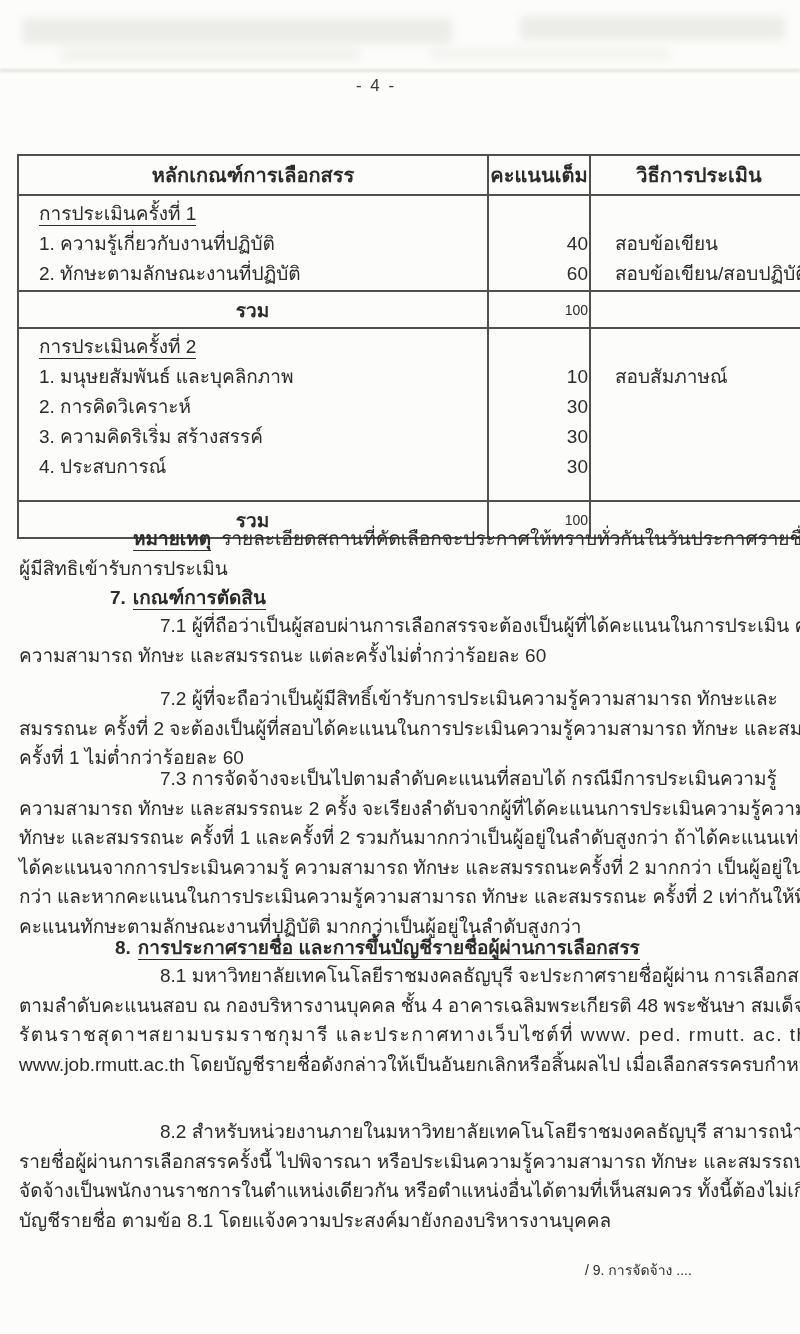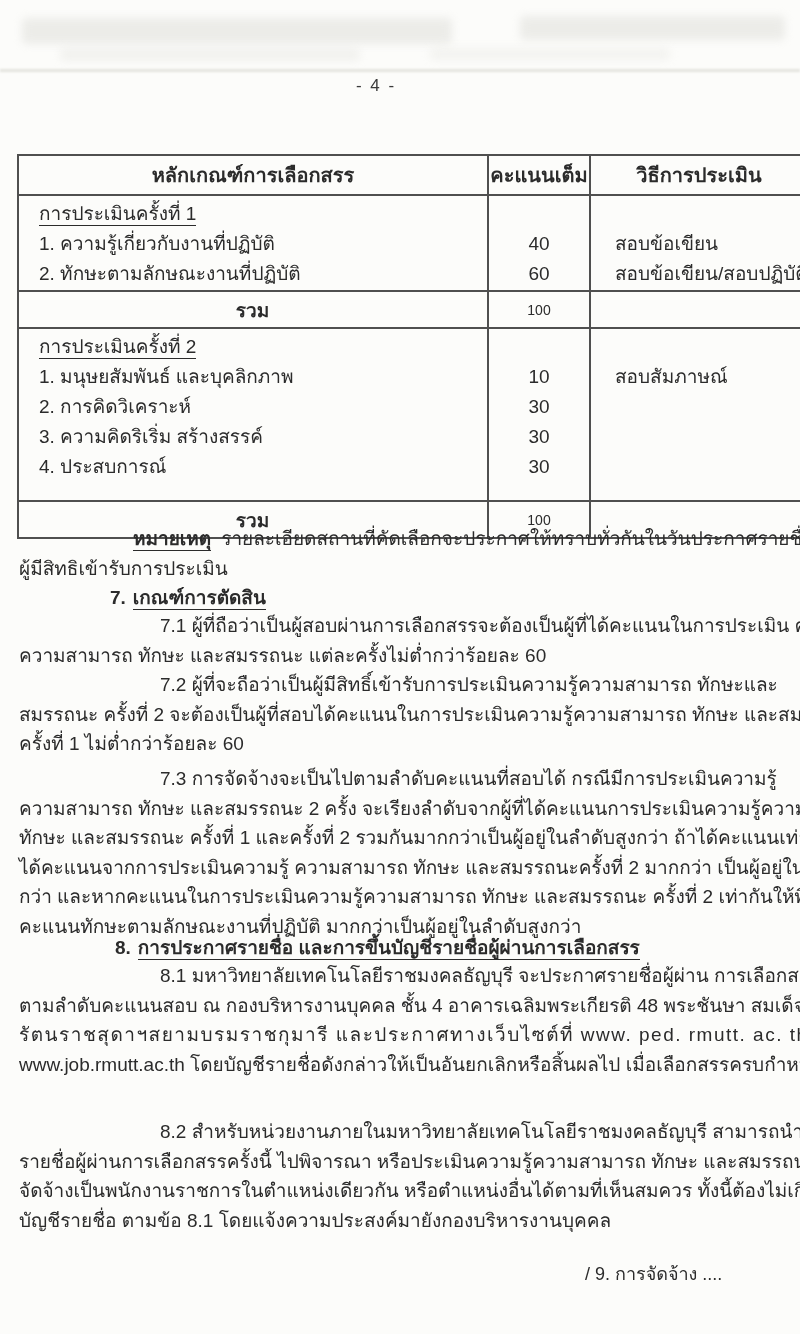--- a/index.html
+++ b/index.html
@@ -25,41 +25,41 @@
   table.criteria {
     position:absolute; top:154px; left:17px; width:790px;
     border-collapse:collapse; table-layout:fixed;
   }
   table.criteria td { border:2px solid #4f4f4f; vertical-align:top; }
   tr.head td {
     height:34px; text-align:center; vertical-align:middle;
     font-size:20px; font-weight:bold; padding:2px 0;
   }
   td.c-criteria { padding-left:20px; }
-  td.c-score { text-align:center; }
+  td.c-score { text-align:right; }
   td.c-method { padding-left:24px; }
   .tline { height:30px; line-height:30px; font-size:19px; white-space:nowrap; }
   tr.sec td { padding-top:3px; }
   tr.sec2 td { padding-bottom:18px; }
   tr.total td { height:33px; vertical-align:middle; }
   tr.total td.c-criteria { text-align:center; padding-left:0; font-weight:bold; font-size:19px; }
   tr.total td.c-score { font-size:14px; }
   .u { border-bottom:1.7px solid #2b2b2b; padding-bottom:1px; }
 
   
   .block { position:absolute; left:0; width:800px; }
   .bline { font-size:19px; line-height:29.5px; white-space:nowrap; padding-left:19px; }
   .indent { padding-left:160px; }
   .note-first { padding-left:133px; }
   .note-first .lbl { font-weight:bold; margin-right:10px;margin-top:17px; }
   .h7 { padding-left:110px; font-weight:bold; }
   .h8 { padding-left:115px; font-weight:bold; }
   .h7 .num, .h8 .num { margin-right:7px; }
   .tracked { letter-spacing:1.5px; }
-  .footer-note { position:absolute; left:585px; top:1259px; font-size:18px; white-space:nowrap; }
+  .footer-note { position:absolute; left:585px; top:1259px; font-size:14px; white-space:nowrap; }
 </style>
 </head>
 <body>
 
 <div class="page">
 
   <div class="ghost g1"></div>
   <div class="ghost g2"></div>
   <div class="ghost g3"></div>
   <div class="ghost g4"></div>
@@ -141,21 +141,21 @@
     <div class="bline">ผู้มีสิทธิเข้ารับการประเมิน</div>
   </div>
 
   <div class="block h7 bline" style="top:583px"><span class="num">7.</span><span class="u">เกณฑ์การตัดสิน</span></div>
 
   <div class="block" style="top:611px">
     <div class="bline indent">7.1  ผู้ที่ถือว่าเป็นผู้สอบผ่านการเลือกสรรจะต้องเป็นผู้ที่ได้คะแนนในการประเมิน ความรู้</div>
     <div class="bline">ความสามารถ ทักษะ  และสมรรถนะ  แต่ละครั้งไม่ต่ำกว่าร้อยละ 60</div>
   </div>
 
-  <div class="block" style="top:670px">
+  <div class="block" style="top:684px">
     <div class="bline indent">7.2  ผู้ที่จะถือว่าเป็นผู้มีสิทธิ์เข้ารับการประเมินความรู้ความสามารถ  ทักษะและ</div>
     <div class="bline">สมรรถนะ ครั้งที่ 2 จะต้องเป็นผู้ที่สอบได้คะแนนในการประเมินความรู้ความสามารถ  ทักษะ และสมรรถนะ</div>
     <div class="bline">ครั้งที่ 1  ไม่ต่ำกว่าร้อยละ 60</div>
   </div>
 
   <div class="block" style="top:764px">
     <div class="bline indent">7.3  การจัดจ้างจะเป็นไปตามลำดับคะแนนที่สอบได้   กรณีมีการประเมินความรู้</div>
     <div class="bline">ความสามารถ  ทักษะ และสมรรถนะ 2 ครั้ง จะเรียงลำดับจากผู้ที่ได้คะแนนการประเมินความรู้ความสามารถ</div>
     <div class="bline">ทักษะ และสมรรถนะ ครั้งที่ 1 และครั้งที่ 2 รวมกันมากกว่าเป็นผู้อยู่ในลำดับสูงกว่า  ถ้าได้คะแนนเท่ากันจะให้ผู้ที่</div>
     <div class="bline">ได้คะแนนจากการประเมินความรู้ ความสามารถ  ทักษะ และสมรรถนะครั้งที่ 2 มากกว่า เป็นผู้อยู่ในลำดับที่สูง</div>

